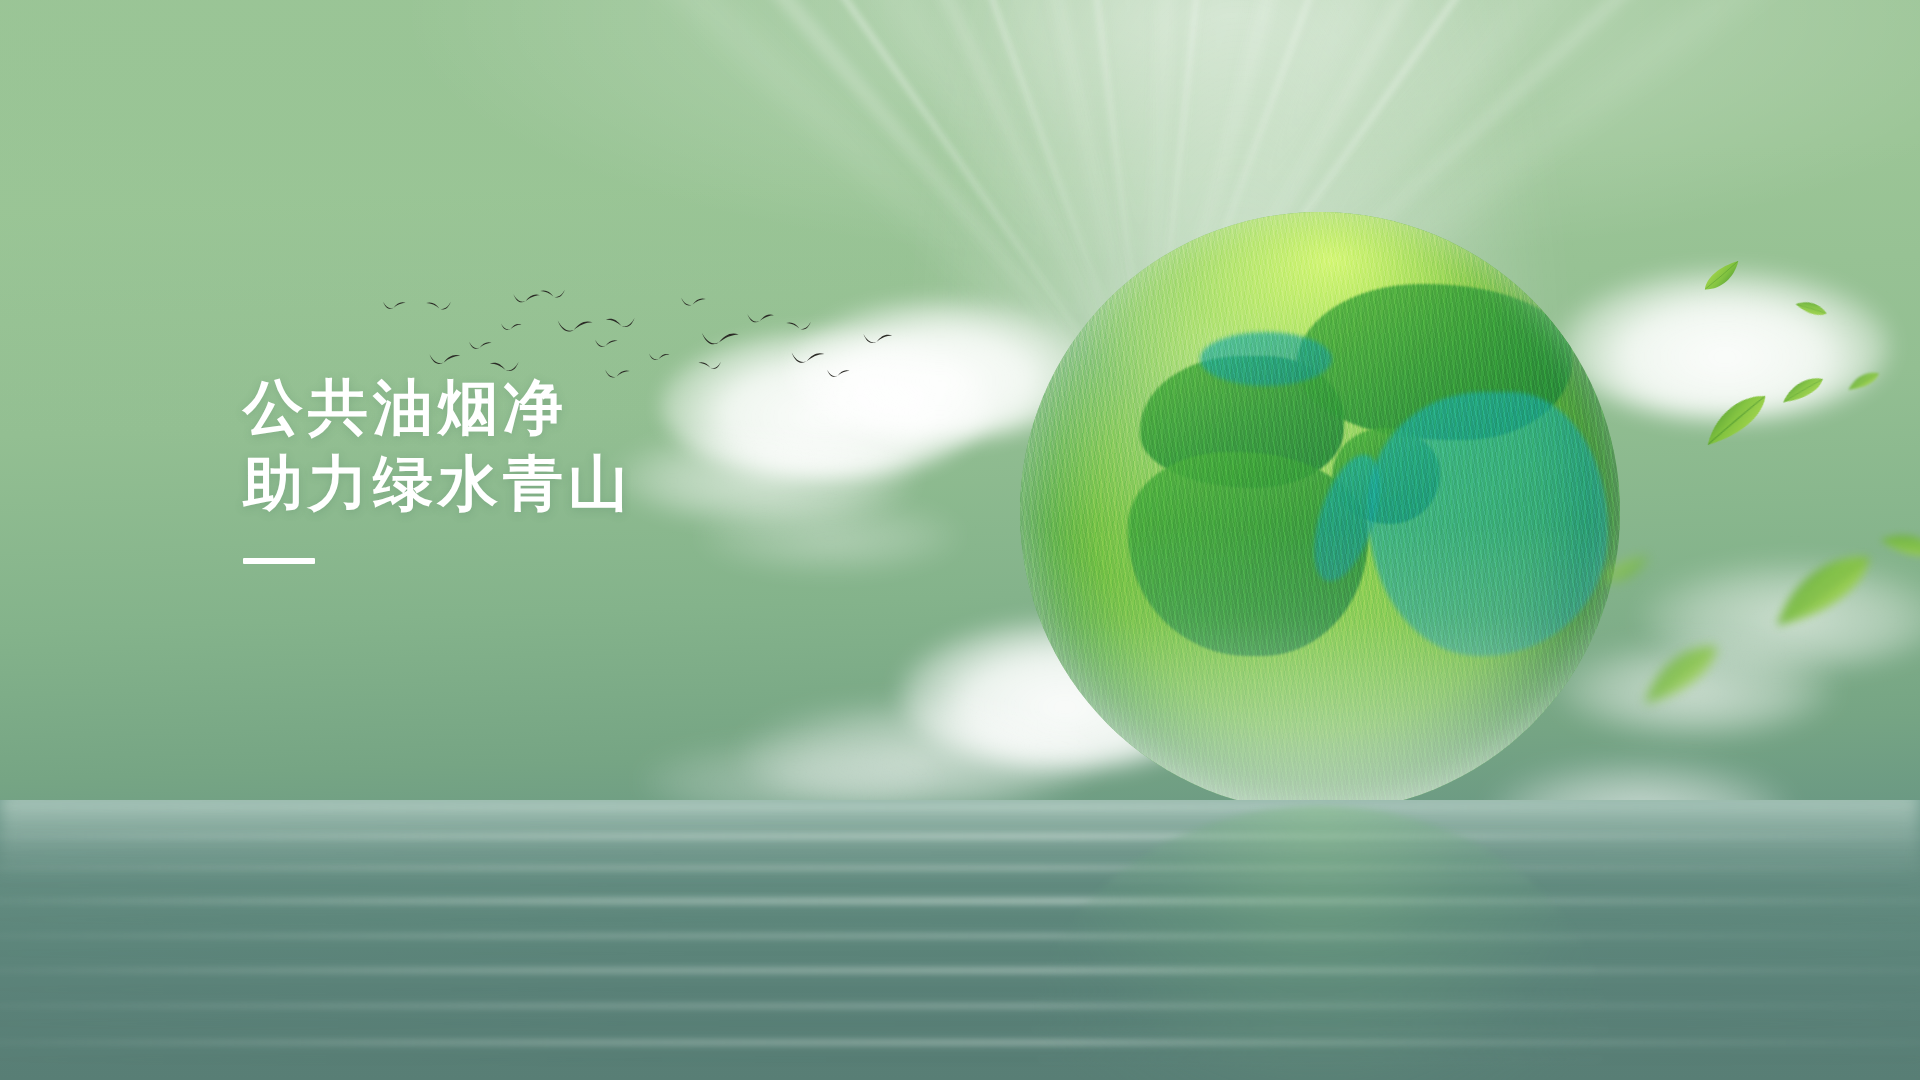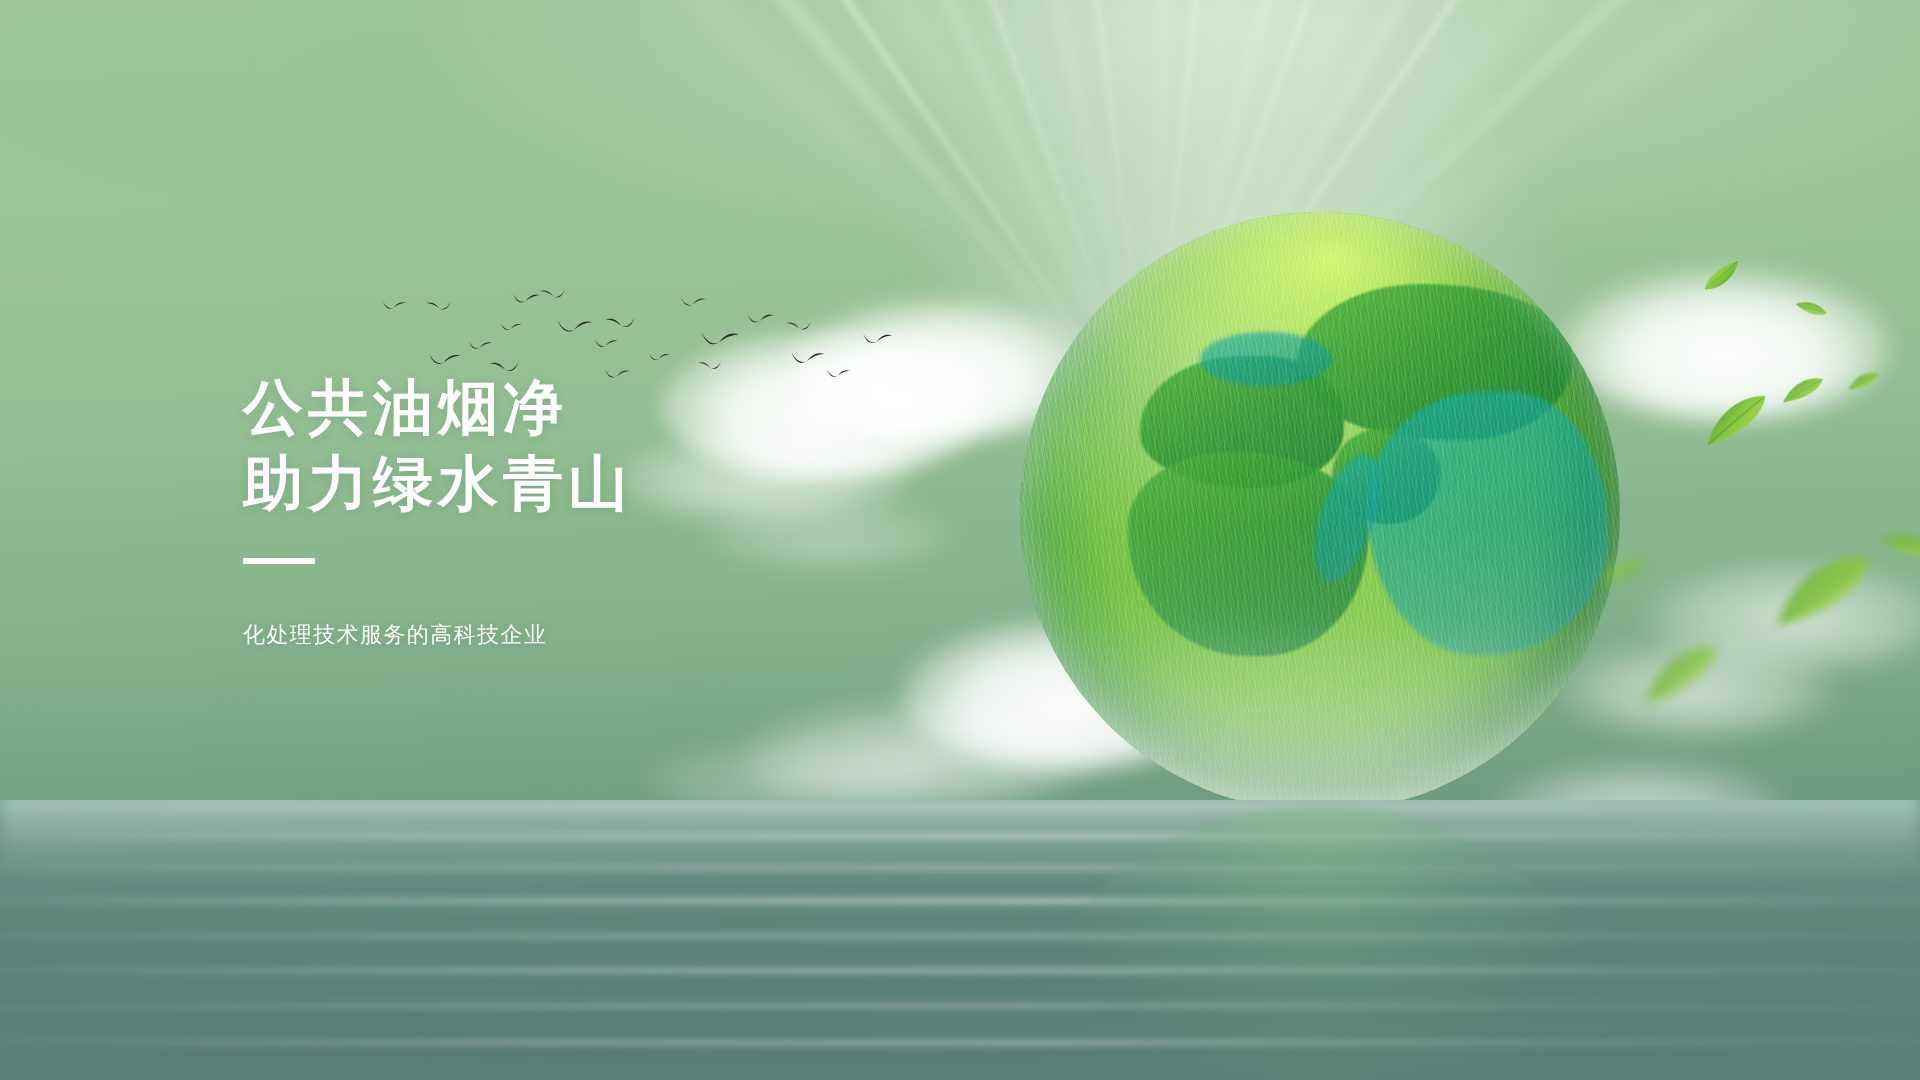--- a/index.html
+++ b/index.html
@@ -567,16 +567,15 @@
           <path d="M2 22 C18 2, 56 -4, 98 8 C72 34, 32 42, 2 22 Z" fill="url(#lg1600560)"></path>
           <path d="M3 22 C34 18, 66 14, 97 8" stroke="#3e8a28" stroke-width="1.4" fill="none" opacity="0.55"></path>
         </svg>
       </div>
     </div>
 
   <div id="text-block">
     <div class="headline">公共油烟净</div>
     <div class="headline">助力绿水青山</div>
     <div class="divider"></div>
-    <div class="subline">化处理技术服务的高科技企业</div>
   </div>
 
 </div>
 
 </body></html>

